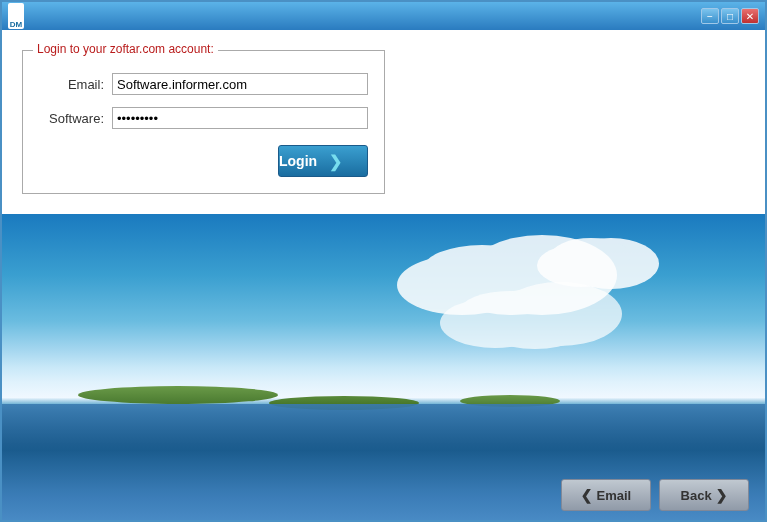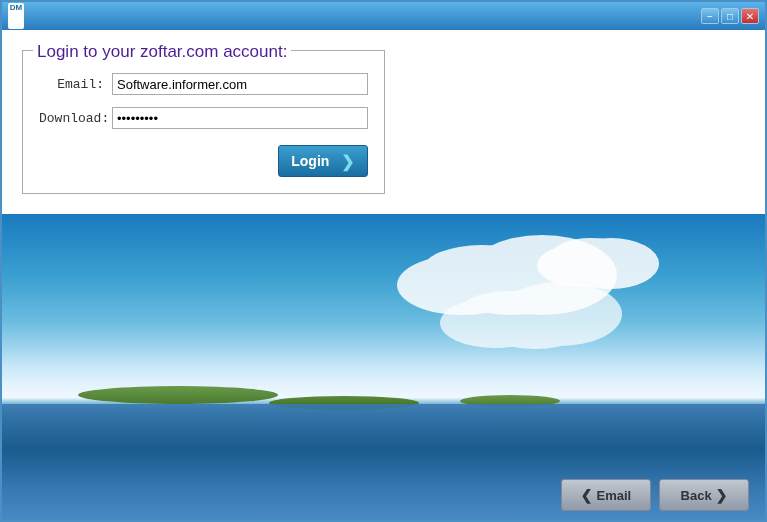--- a/index.html
+++ b/index.html
@@ -37,21 +37,21 @@
       align-items: center;
       gap: 6px;
     }
 
     .title-bar-icon {
       width: 16px;
       height: 26px;
       background: #fff;
       border-radius: 2px;
       display: flex;
-      align-items: flex-start;
+      align-items: flex-end;
       justify-content: center;
       font-size: 10px;
       color: #2a7bbf;
       font-weight: bold;
     }
 
     .title-bar-text {
       color: white;
       font-size: 12px;
       font-weight: bold;
@@ -105,38 +105,37 @@
       position: relative;
       min-width: 330px;
     }
 
     .login-group-legend {
       position: absolute;
       top: -9px;
       left: 10px;
       background: white;
       padding: 0 4px;
-      font-size: 17px;
-      color: #4c1d95;
+      font-size: 12px;
+      color: #b91c1c;
     }
 
     .form-row {
       display: flex;
       align-items: center;
       margin-top: 12px;
       gap: 8px;
     }
 
     .form-label {
       width: 65px;
       text-align: right;
       color: #333;
       font-size: 13px;
       flex-shrink: 0;
-      font-family: Liberation Mono, monospace;
     }
 
     .form-input {
       width: 256px;
       height: 22px;
       border: 1px solid #aaa;
       padding: 2px 4px;
       font-size: 13px;
       background: white;
     }
@@ -151,21 +150,21 @@
       width: 90px;
       height: 32px;
       background: linear-gradient(to bottom, #3a9fd0, #1a6da0);
       border: 1px solid #1a5a8a;
       color: white;
       font-size: 14px;
       font-weight: bold;
       cursor: pointer;
       display: flex;
       align-items: center;
-      justify-content: center;
+      justify-content: flex-start;
       gap: 12px;
       border-radius: 3px;
     }
 
     .login-btn-arrow {
       font-size: 16px;
       color: #7de;
     }
 
     
@@ -333,21 +332,21 @@
 
       <div class="login-group">
         <span class="login-group-legend">Login to your zoftar.com account:</span>
 
         <div class="form-row">
           <label class="form-label">Email:</label>
           <input class="form-input" type="text" value="Software.informer.com" style="">
         </div>
 
         <div class="form-row">
-          <label class="form-label">Download:</label>
+          <label class="form-label">Software:</label>
           <input class="form-input" type="password" value="•••••••••" style="">
         </div>
 
         <div class="login-button-row">
           <button class="login-btn">
             <span>Login</span>
             <span class="login-btn-arrow">❯</span>
           </button>
         </div>
       </div>

